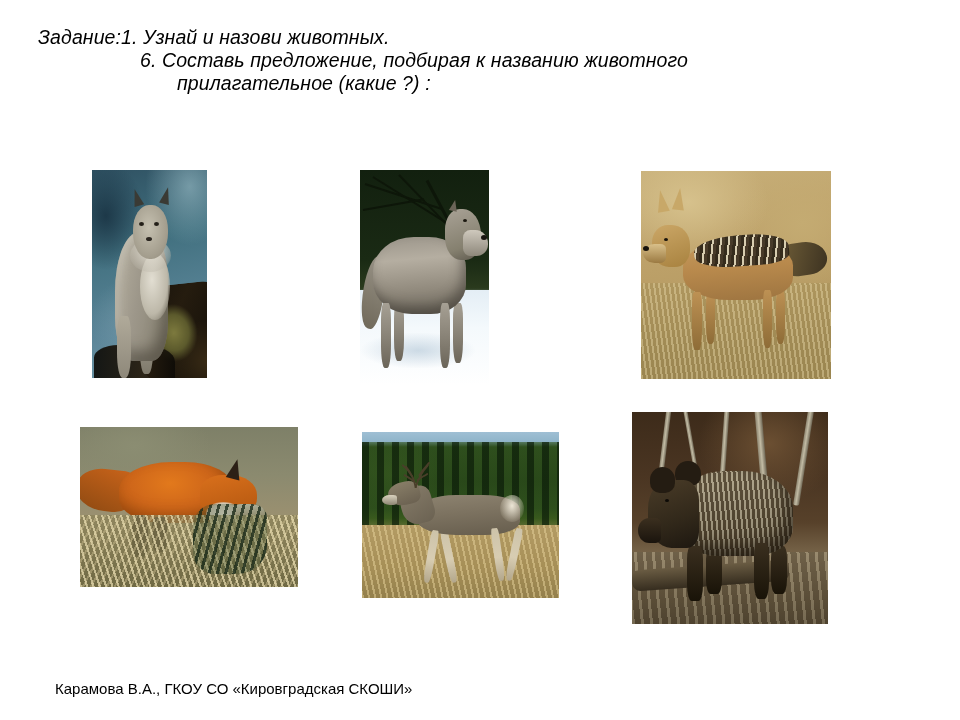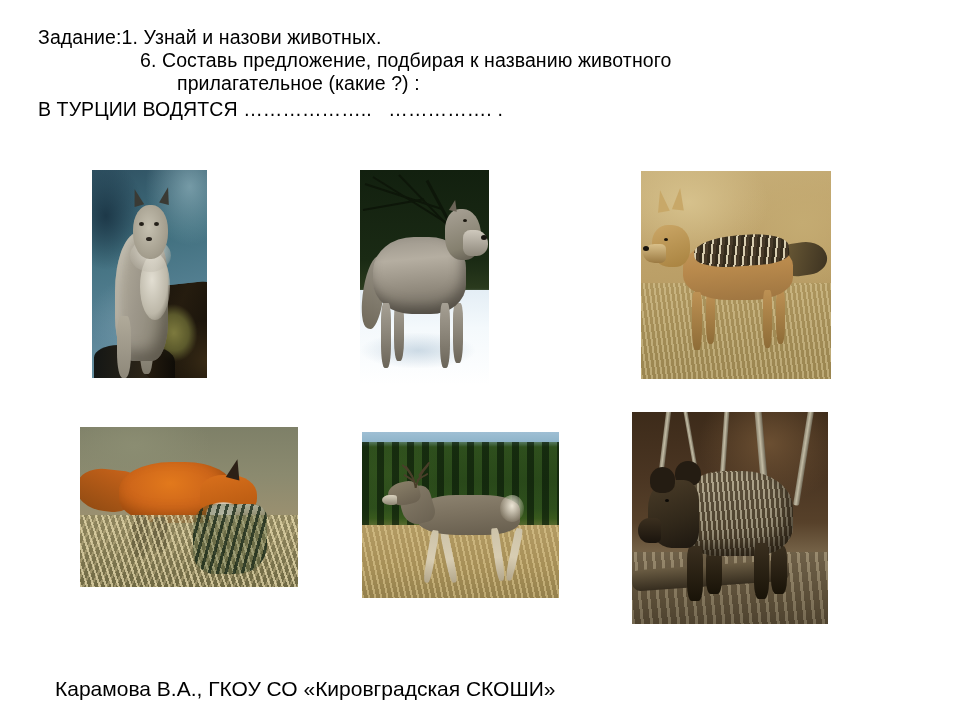--- a/index.html
+++ b/index.html
@@ -23,39 +23,40 @@
     inset: 0;
     background: #ffffff;
   }
 
   
   .task-block {
     position: absolute;
     left: 0;
     top: 26px;
     width: 875px;
+    font-style: italic;
   }
   .task-line {
     font-size: 19.5px;
     line-height: 23px;
     white-space: pre;
     color: #000;
     letter-spacing: 0.1px;
   }
   .task-line.l1 { padding-left: 38px; }
   .task-line.l2 { padding-left: 140px; }
   .task-line.l3 { padding-left: 177px; }
   .task-line.l4 { padding-left: 38px; margin-top: 3px; }
 
   
   .footer {
     position: absolute;
     left: 55px;
     top: 678px;
-    font-size: 21px;
+    font-size: 15px;
     line-height: 22px;
     white-space: pre;
     color: #000;
   }
 
   
   .photo {
     position: absolute;
     overflow: hidden;
     background: #555;
@@ -470,21 +471,20 @@
 </style>
 </head>
 <body>
 
 <div class="slide">
 
   <div class="task-block">
     <div class="task-line l1">Задание:1. Узнай и назови животных.</div>
     <div class="task-line l2">6. Составь предложение, подбирая к названию животного</div>
     <div class="task-line l3">прилагательное (какие ?) :</div>
-    <div class="task-line l4">В ТУРЦИИ ВОДЯТСЯ ………………..   ……………. .</div>
   </div>
 
   <div class="photo ph-lynx">
     <div class="scene lynx-bg lynx-bg2"></div>
     <div class="lynx-log"></div>
     <div class="lynx-log2"></div>
     <div class="lynx-leg-b"></div>
     <div class="lynx-body"></div>
     <div class="lynx-leg-f"></div>
     <div class="lynx-chest"></div>

